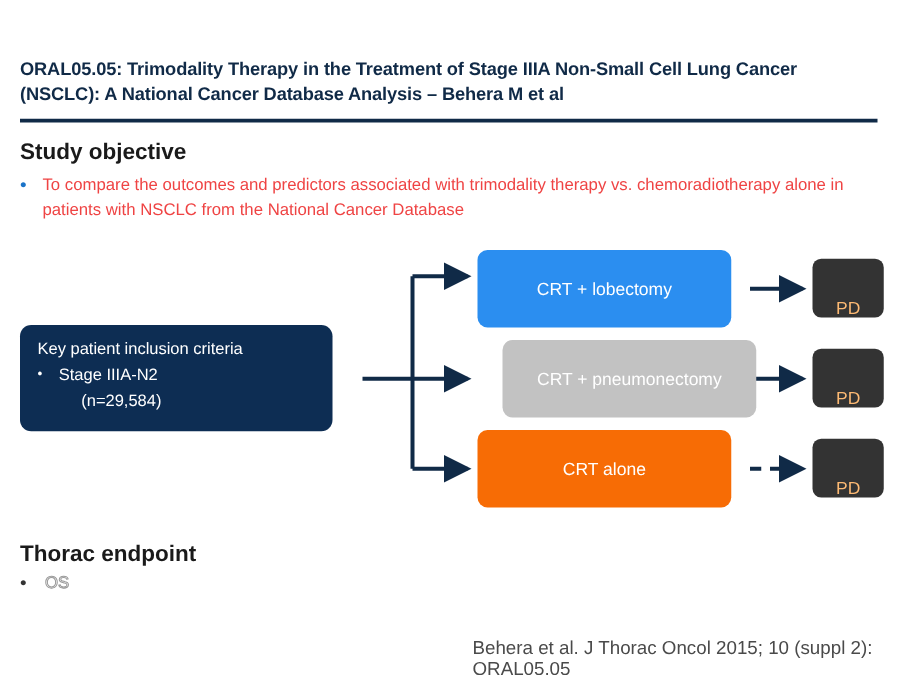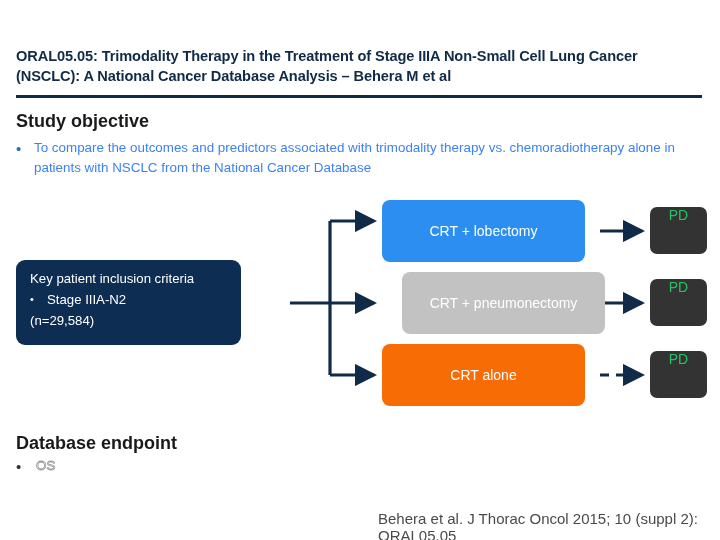--- a/index.html
+++ b/index.html
@@ -64,39 +64,39 @@
   }
   .bullet-dot {
     color: #1a73c8;
     font-size: 15px;
     line-height: 1.45;
     width: 18px;
     flex: 0 0 18px;
   }
   .objective-text {
     font-size: 13.4px;
-    color: #3b82f6;
+    color: #ef4444;
     line-height: 1.52;
     flex: 1;
   }
 
   
   .diagram {
     position: absolute;
     left: 0;
     top: 190px;
     width: 720px;
     height: 225px;
   }
 
   .crit-box {
     position: absolute;
     left: 16px;
     top: 70px;
-    width: 225px;
+    width: 250px;
     height: 85px;
     background: #0d2d53;
     border-radius: 9px;
     box-sizing: border-box;
     padding: 8px 14px 0 14px;
     color: #ffffff;
   }
   .crit-title {
     font-size: 13.2px;
     line-height: 1.6;
@@ -109,20 +109,21 @@
   }
   .crit-bullet-dot {
     width: 17px;
     flex: 0 0 17px;
     font-size: 11px;
     line-height: 1.9;
   }
   .crit-n {
     font-size: 13.2px;
     line-height: 1.6;
+    margin-left: 35px;
   }
 
   .arm-box {
     position: absolute;
     left: 382px;
     width: 203px;
     height: 62px;
     border-radius: 8px;
     display: flex;
     align-items: center;
@@ -136,23 +137,23 @@
   #arm-box-2 { top: 154px; background: #f76c05; }
 
   .pd-box {
     position: absolute;
     left: 650px;
     width: 57px;
     height: 47px;
     background: #333333;
     border-radius: 7px;
     display: flex;
-    align-items: flex-start;
+    align-items: flex-end;
     justify-content: center;
-    color: #22c55e;
+    color: #fdba74;
     font-size: 14px;
   }
   #pd-box-0 { top: 17px; }
   #pd-box-1 { top: 89px; }
   #pd-box-2 { top: 161px; }
 
   .connectors {
     position: absolute;
     left: 0; top: 0;
     width: 720px;
@@ -262,21 +263,21 @@
     </div>
     <div class="pd-box" id="pd-box-1">
       <span>PD</span>
     </div>
     <div class="pd-box" id="pd-box-2">
       <span>PD</span>
     </div>
 
   </div>
 
-  <div class="sect-heading" id="primary-endpoint-heading">Database endpoint</div>
+  <div class="sect-heading" id="primary-endpoint-heading">Thorac endpoint</div>
 
   <div class="endpoint-bullet">
     <span class="endpoint-dot">•</span>
     <span class="endpoint-text">OS</span>
   </div>
 
   <div class="citation">Behera et al. J Thorac Oncol 2015; 10 (suppl 2): ORAL05.05</div>
 
 </div>
 

